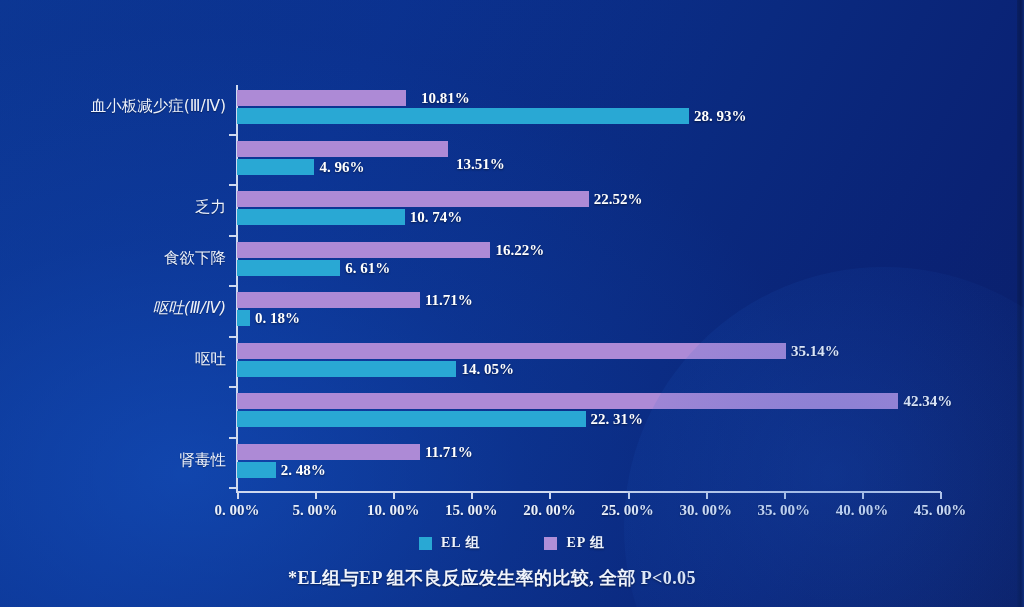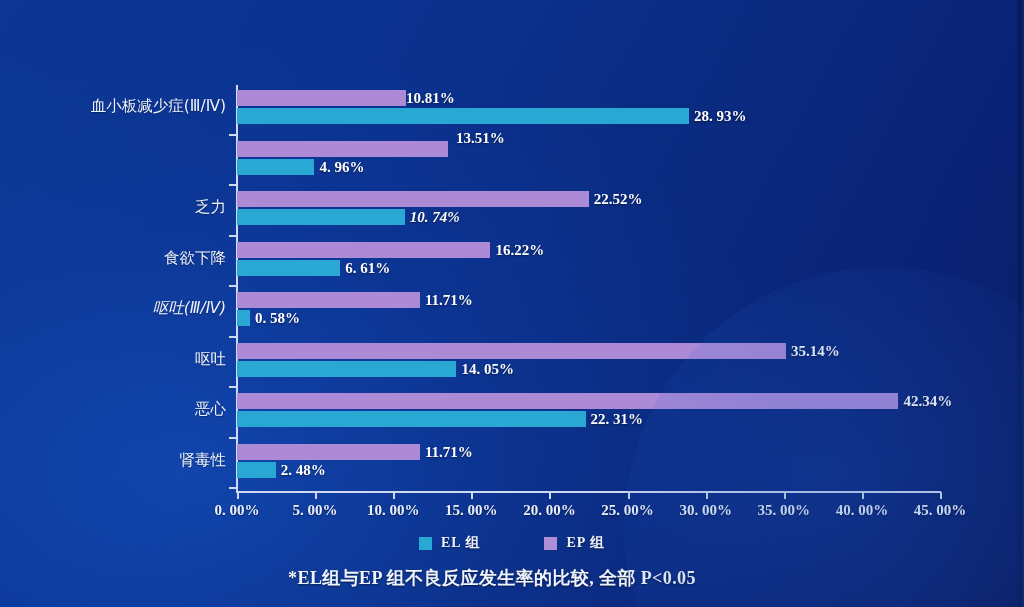--- a/index.html
+++ b/index.html
@@ -243,53 +243,52 @@
 
 
   <div id="chart">
 
     <div id="cat-labels">
         <div class="cat-label-item" style="top: 10px; padding-left: 32px;">血小板减少症(Ⅲ/Ⅳ)</div>
         <div class="cat-label-item" style="top: 111px;">乏力</div>
         <div class="cat-label-item" style="top: 161.5px;">食欲下降</div>
         <div class="cat-label-item" style="top: 212px; font-style: italic;">呕吐(Ⅲ/Ⅳ)</div>
         <div class="cat-label-item" style="top: 262.5px;">呕吐</div>
-        <div class="cat-label-item" style="top: 313px;">恶心</div>
         <div class="cat-label-item" style="top: 363.5px;">肾毒性</div>
       </div>
 
     <div id="y-axis-line"></div>
     <div id="x-axis-line"></div>
 
     <div id="plot-area">
         <div class="y-tick" style="top: 47.5px;"></div>
         <div class="bar ep" style="top: 4px; width: 168.876px; background: rgb(173, 138, 214);"></div>
-        <div class="bar-value" style="top: 4px; left: 164px;">10.81%</div>
+        <div class="bar-value" style="top: 4px; left: 179px;">10.81%</div>
         <div class="bar el" style="top: 22px; width: 451.951px; background: rgb(41, 168, 212);"></div>
         <div class="bar-value" style="top: 22px; left: 451.951px;">28. 93%</div>
         <div class="y-tick" style="top: 98px;"></div>
         <div class="bar ep" style="top: 54.5px; width: 211.056px; background: rgb(173, 138, 214);"></div>
-        <div class="bar-value" style="top: 44px; left: 211.056px; padding-left: 8px;">13.51%</div>
+        <div class="bar-value" style="top: 70px; left: 211.056px; padding-left: 8px;">13.51%</div>
         <div class="bar el" style="top: 72.5px; width: 77.4862px; background: rgb(41, 168, 212);"></div>
         <div class="bar-value" style="top: 72.5px; left: 77.4862px;">4. 96%</div>
         <div class="y-tick" style="top: 148.5px;"></div>
         <div class="bar ep" style="top: 105px; width: 351.812px; background: rgb(173, 138, 214);"></div>
         <div class="bar-value" style="top: 105px; left: 351.812px;">22.52%</div>
         <div class="bar el" style="top: 123px; width: 167.783px; background: rgb(41, 168, 212);"></div>
-        <div class="bar-value" style="top: 123px; left: 167.783px; font-style: italic;">10. 74%</div>
+        <div class="bar-value" style="top: 123px; left: 167.783px;">10. 74%</div>
         <div class="y-tick" style="top: 199px;"></div>
         <div class="bar ep" style="top: 155.5px; width: 253.392px; background: rgb(173, 138, 214);"></div>
         <div class="bar-value" style="top: 155.5px; left: 253.392px;">16.22%</div>
         <div class="bar el" style="top: 173.5px; width: 103.263px; background: rgb(41, 168, 212);"></div>
         <div class="bar-value" style="top: 173.5px; left: 103.263px;">6. 61%</div>
         <div class="y-tick" style="top: 249.5px;"></div>
         <div class="bar ep" style="top: 206px; width: 182.936px; background: rgb(173, 138, 214);"></div>
         <div class="bar-value" style="top: 206px; left: 182.936px;">11.71%</div>
         <div class="bar el" style="top: 224px; width: 12.9664px; background: rgb(41, 168, 212);"></div>
-        <div class="bar-value" style="top: 224px; left: 12.9664px;">0. 58%</div>
+        <div class="bar-value" style="top: 224px; left: 12.9664px;">0. 18%</div>
         <div class="y-tick" style="top: 300px;"></div>
         <div class="bar ep" style="top: 256.5px; width: 548.965px; background: rgb(173, 138, 214);"></div>
         <div class="bar-value" style="top: 256.5px; left: 548.965px;">35.14%</div>
         <div class="bar el" style="top: 274.5px; width: 219.492px; background: rgb(41, 168, 212);"></div>
         <div class="bar-value" style="top: 274.5px; left: 219.492px;">14. 05%</div>
         <div class="y-tick" style="top: 350.5px;"></div>
         <div class="bar ep" style="top: 307px; width: 661.445px; background: rgb(173, 138, 214);"></div>
         <div class="bar-value" style="top: 307px; left: 661.445px;">42.34%</div>
         <div class="bar el" style="top: 325px; width: 348.532px; background: rgb(41, 168, 212);"></div>
         <div class="bar-value" style="top: 325px; left: 348.532px;">22. 31%</div>

